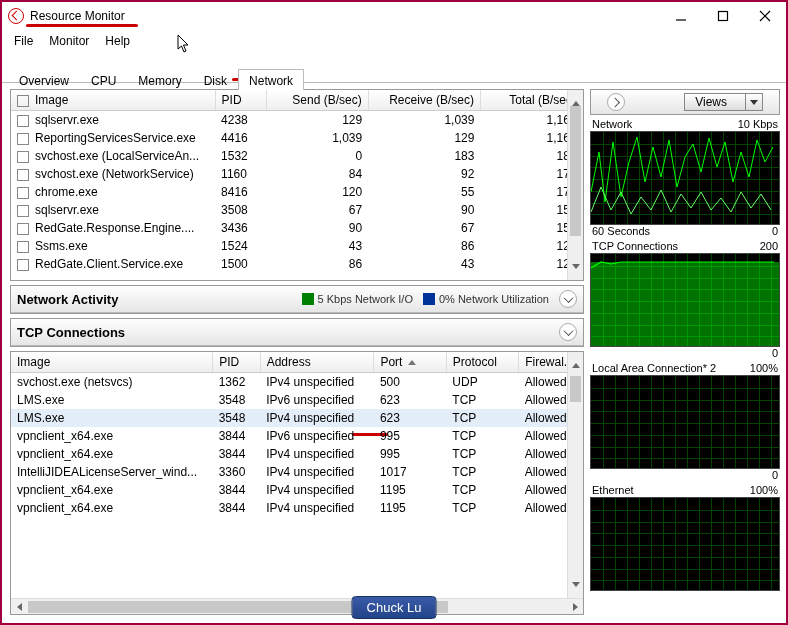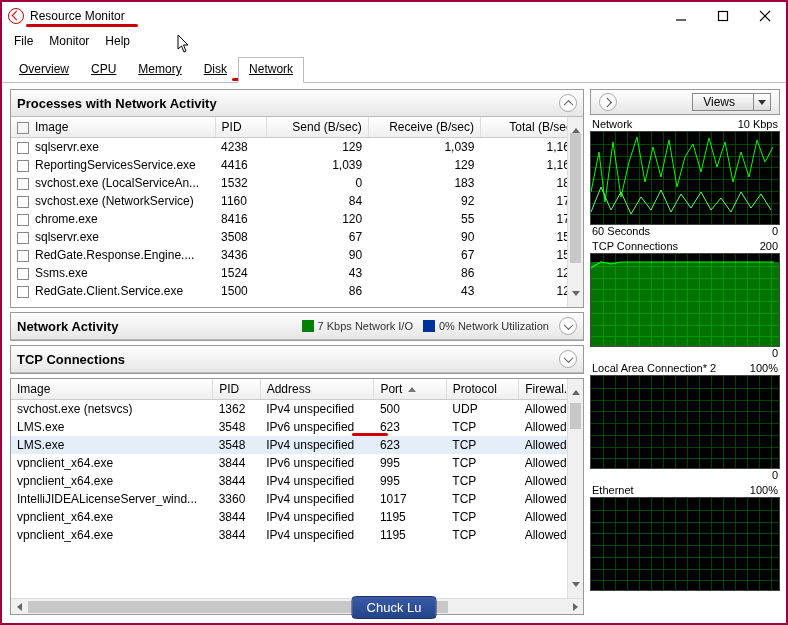--- a/index.html
+++ b/index.html
@@ -15,21 +15,21 @@
   .win-controls .btn { width: 42px; height: 28px; display: flex; align-items: center; justify-content: center; }
   .win-controls svg { width: 12px; height: 12px; }
   .underline-red { position: absolute; height: 2.5px; background: #c00; border-radius: 2px; }
 
   
   .menubar { display: flex; gap: 16px; padding: 4px 12px; }
   .menubar span { cursor: default; }
 
   
   .tabs { display: flex; border-bottom: 1px solid #bbb; padding-left: 6px; margin-top: 4px; }
-  .tab { padding: 4px 10px 6px; border: 1px solid transparent; cursor: default; position: relative; top: 1px; text-decoration: underline; }
+  .tab { padding: 4px 10px 6px; border: 1px solid transparent; cursor: default; position: relative; top: 13px; }
   .tab.active { border: 1px solid #bbb; border-bottom: 1px solid #fff; background: #fff; }
 
   .body { display: flex; height: 538px; }
   .main { flex: 1; padding: 6px 4px 6px 8px; display: flex; flex-direction: column; gap: 4px; overflow: hidden; }
   .side { width: 198px; padding: 6px 6px 6px 2px; overflow: hidden; }
 
   .panel { border: 1px solid #999; }
   .panel-head { background: linear-gradient(#fefefe,#e6e6e6); display:flex; align-items:center; padding: 4px 6px; border-bottom:1px solid #bbb; }
   .panel-head .ptitle { font-weight: bold; font-size: 13px; }
   .panel-head .right { margin-left: auto; display:flex; align-items:center; gap:10px; }
@@ -57,21 +57,21 @@
   .arrow{width:0;height:0;border-left:4px solid transparent;border-right:4px solid transparent;}
   .arrow.up{border-bottom:5px solid #666;} .arrow.down{border-top:5px solid #666;}
 
   .hscroll{height:16px;background:#f0f0f0;border-top:1px solid #ddd;display:flex;align-items:center;}
   .harrow{width:16px;display:flex;align-items:center;justify-content:center;}
   .harrow .l{width:0;height:0;border-top:4px solid transparent;border-bottom:4px solid transparent;border-right:5px solid #666;}
   .harrow .r{width:0;height:0;border-top:4px solid transparent;border-bottom:4px solid transparent;border-left:5px solid #666;}
   .hthumb{height:12px;background:#c8c8c8;flex:0 0 auto;}
 
   
-  .side-top{ background: linear-gradient(#fefefe,#e6e6e6); border:1px solid #999; display:flex; align-items:center; padding:3px 8px; gap:6px; }
+  .side-top{ background: linear-gradient(#fefefe,#e6e6e6); border:1px solid #999; display:flex; align-items:center; padding:3px 16px; gap:6px; }
   .views-btn{ margin-left:auto; border:1px solid #888; background:linear-gradient(#fff,#ddd); display:flex;}
   .views-btn .lbl{padding:1px 18px 1px 10px;}
   .views-btn .dd{border-left:1px solid #888; padding:1px 4px; display:flex;align-items:center;}
   .dd .tri{width:0;height:0;border-left:4px solid transparent;border-right:4px solid transparent;border-top:5px solid #333;}
 
   .chart{ margin-top:2px; }
   .chart-head{ display:flex; font-size:11px; padding:1px 2px;}
   .chart-head .r{margin-left:auto;}
   .chart-box{ height:94px; background:#000; border:1px solid #444; position:relative; overflow:hidden;}
   .chart-foot{ display:flex; font-size:11px; padding:0 2px;}
@@ -132,26 +132,20 @@
     <div class="tab">CPU</div>
     <div class="tab">Memory</div>
     <div class="tab">Disk</div>
     <div class="tab active">Network</div>
   </div>
 
   <div class="body">
     <div class="main">
 
       <div class="panel proc-panel">
-        <div class="panel-head">
-          <span class="ptitle">Processes with Network Activity</span>
-          <div class="right">
-              <span class="chevron up"></span>
-            </div>
-        </div>
         <div class="scroll-wrap" style="height:190px; overflow:hidden;">
           <table>
             <colgroup>
                 <col style="width:200px">
                 <col style="width:50px">
                 <col style="width:100px">
                 <col style="width:110px">
                 <col style="width:100px">
               </colgroup>
             <thead>
@@ -240,21 +234,21 @@
           </div>
         </div>
       </div>
 
       <div class="panel">
         <div class="panel-head">
           <span class="ptitle">Network Activity</span>
           <div class="right">
             <span class="legend-item">
                 <span class="legend-box g"></span>
-                <span>7 Kbps Network I/O</span>
+                <span>5 Kbps Network I/O</span>
               </span>
             <span class="legend-item">
                 <span class="legend-box b"></span>
                 <span>0% Network Utilization</span>
               </span>
             <span class="chevron"></span>
           </div>
         </div>
       </div>
 

